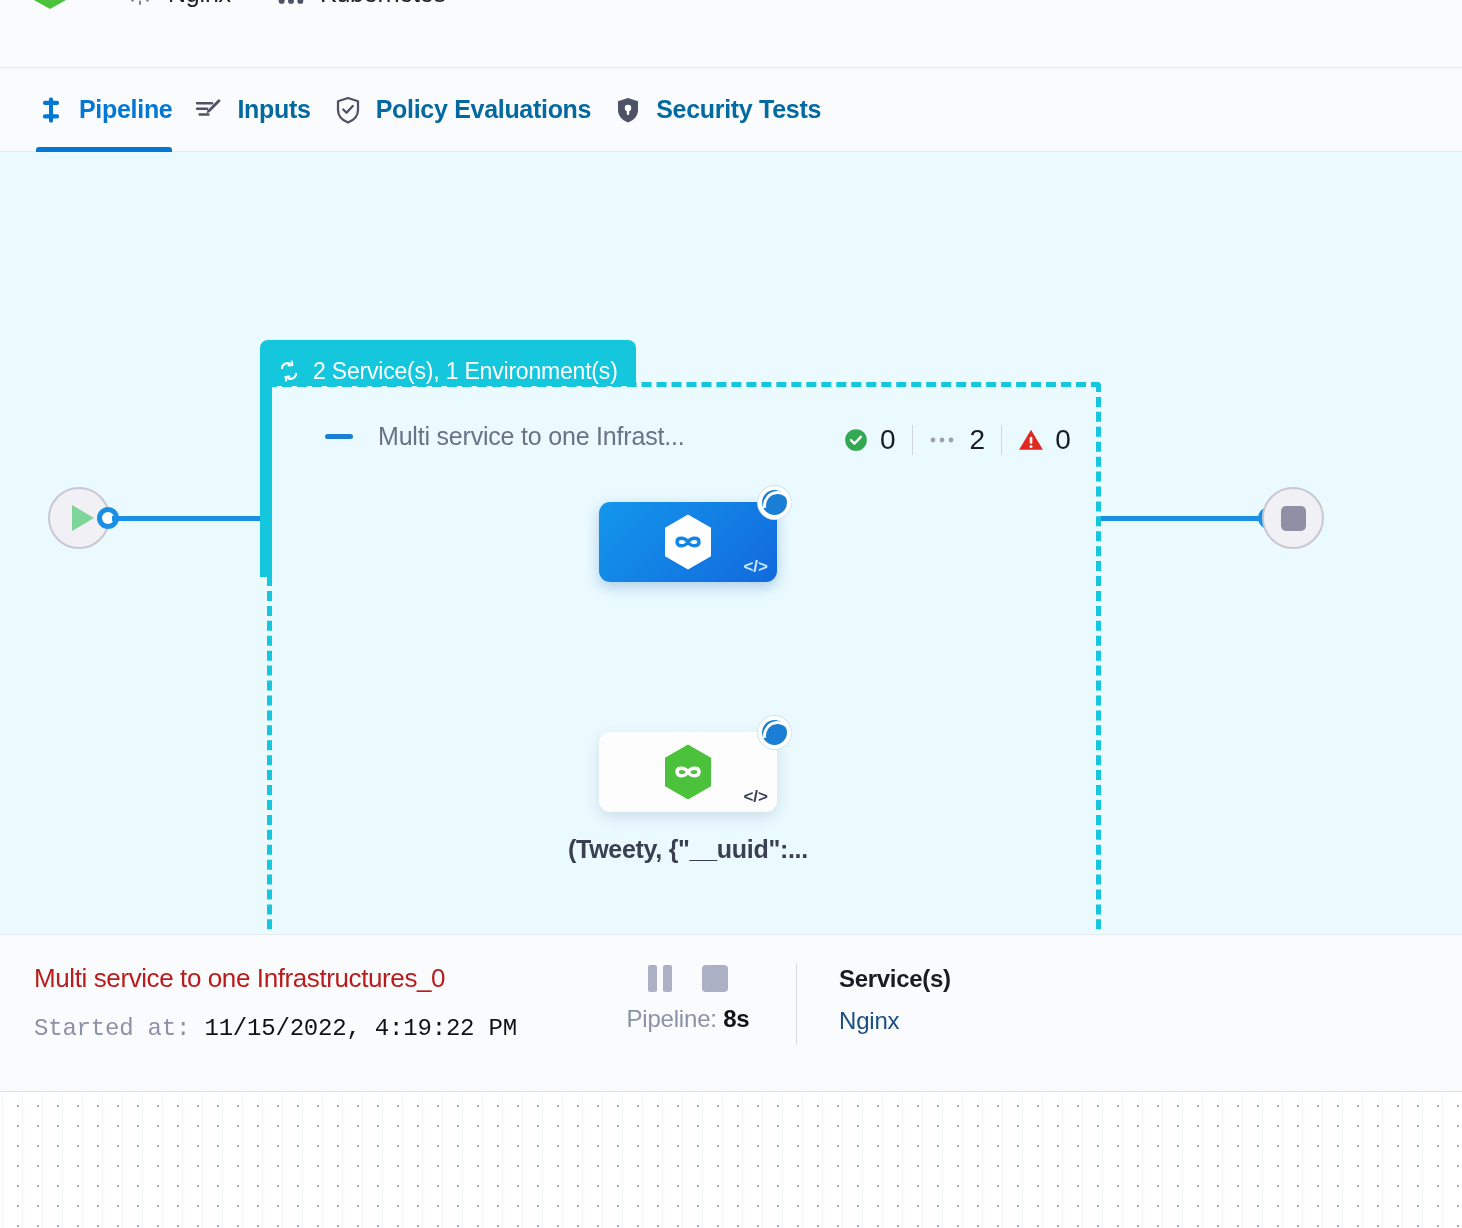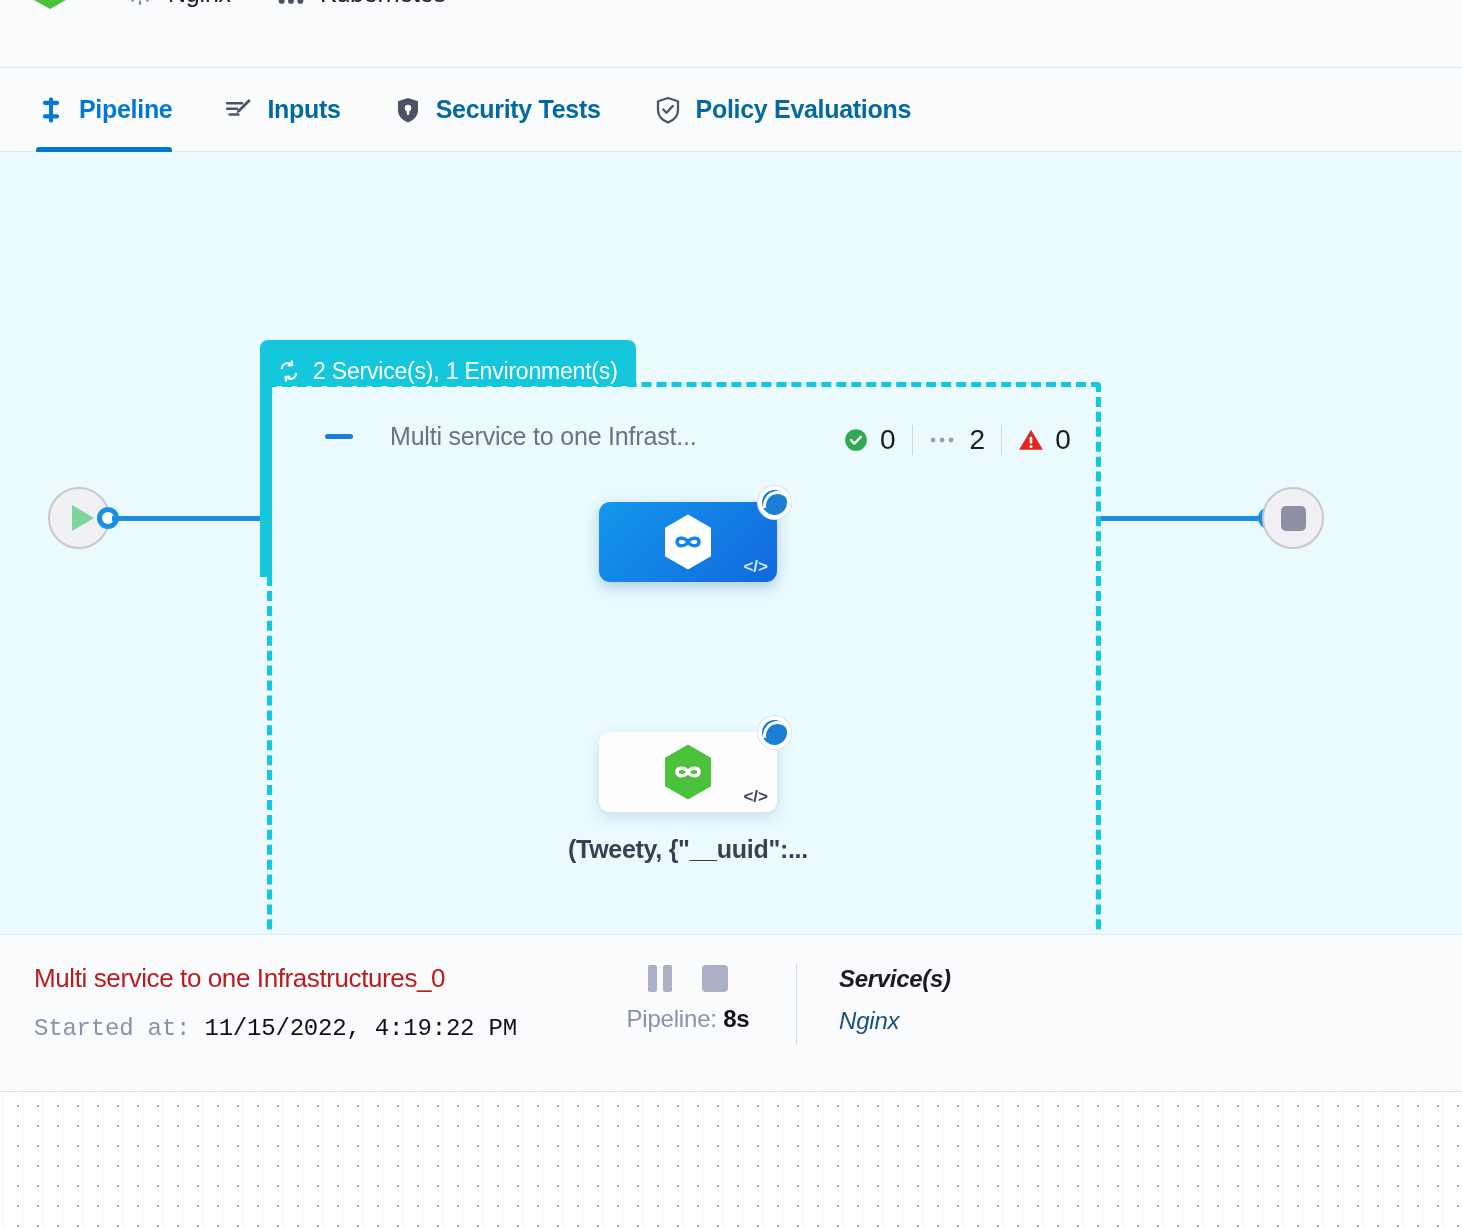--- a/index.html
+++ b/index.html
@@ -25,21 +25,21 @@
   }
   .hex-logo { width: 36px; height: 40px; display: block; }
   .gear-ico { width: 30px; height: 30px; display: block; }
   .k8s-ico  { width: 32px; height: 30px; display: block; }
 
   
   .tabbar {
     position: absolute; left: 0; top: 68px; width: 1462px; height: 84px;
     background: #fafbfd;
     border-bottom: 1px solid #e4e8ef;
-    display: flex; align-items: center; padding-left: 36px; gap: 52px;
+    display: flex; align-items: center; padding-left: 36px; gap: 22px;
   }
   .tab {
     display: flex; align-items: center; gap: 13px; height: 84px;
     position: relative; cursor: pointer;
   }
   .tab-label { font-size: 25px; font-weight: bold; color: #0369a1; letter-spacing: -0.3px; white-space: nowrap; }
   .tab.active .tab-label { color: #0278d4; }
   .tab.active::after {
     content: ""; position: absolute; left: 0; right: 0; bottom: 0;
     height: 5px; background: #0278d4; border-radius: 3px 3px 0 0;
@@ -86,21 +86,21 @@
   }
   .group-box {
     position: absolute; left: 267px; top: 230px;
     width: 834px; height: 622px;
     border: 5px dashed #14c7dd; border-radius: 4px;
     background: transparent; z-index: 2;
   }
 
   .group-head {
     position: absolute; left: 325px; top: 270px;
-    display: flex; align-items: center; gap: 37px; z-index: 5;
+    display: flex; align-items: center; gap: 25px; z-index: 5;
   }
   .minus-ico { width: 28px; height: 5px; background: #1a7fd4; border-radius: 3px; }
   .group-title { font-size: 25px; color: #6b7187; letter-spacing: -0.2px; white-space: nowrap; }
 
   .stat-row {
     position: absolute; left: 843px; top: 272px;
     display: flex; align-items: center; gap: 0px; z-index: 5;
   }
   .stat { display: flex; align-items: center; gap: 11px; padding: 0 16px; }
   .stat:first-child { padding-left: 0; }
@@ -165,21 +165,21 @@
   .det-dur { padding-top: 30px; width: 216px; text-align: center; }
   .dur-btns { display: flex; gap: 30px; justify-content: center; }
   .pause-btn { display: flex; gap: 6px; cursor: pointer; }
   .pause-btn i { display: block; width: 9px; height: 27px; background: #acb0c4; border-radius: 2px; }
   .stop-btn { width: 26px; height: 27px; background: #acb0c4; border-radius: 4px; cursor: pointer; }
   .dur-text { margin-top: 13px; font-size: 24px; color: #8b91a6; letter-spacing: -0.2px; }
   .dur-text b { color: #111118; font-weight: bold; margin-top: 32px; }
 
   .vsep { width: 1px; height: 82px; background: #d6dae4; margin-top: 28px; }
 
-  .det-col { padding: 30px 0 0 42px; font-style: italic; }
+  .det-col { padding: 30px 0 0 42px; }
   .det-col-head { font-size: 24px; font-weight: bold; color: #1b1b24; letter-spacing: -0.3px; }
   .det-col-val { margin-top: 14px; font-size: 24px; color: #1b4f82; letter-spacing: -0.2px; cursor: pointer; }
 
   
   .dotgrid {
     position: absolute; left: 0; top: 1092px; width: 1462px; height: 136px;
     background-color: #ffffff;
     background-image:
       radial-gradient(#a9aebe 1.4px, transparent 1.5px),
       linear-gradient(to right, #f2f5fb 1px, transparent 1px);
@@ -245,33 +245,33 @@
         <g stroke="#4d5266" stroke-width="2" stroke-linecap="round" fill="none">
           <path d="M2.5 6.5h12M2.5 11h8M4.5 15.5h7"></path>
         </g>
         <path d="M19.8 3.2l1.6 1.6-9 9-2.4.8.8-2.4z" fill="#4d5266"></path>
       </svg>
       <span class="tab-label">Inputs</span>
     </div>
 
     <div class="tab">
       <svg class="tab-ico" viewBox="0 0 24 24">
+        <path d="M12 2.4l8 2.6v7c0 5-3.5 8.2-8 10-4.5-1.8-8-5-8-10v-7z" fill="none" stroke="#4d5266" stroke-width="1.8" stroke-linejoin="round"></path>
+        <path d="M8.2 11.6l2.6 2.6 5-5.4" fill="none" stroke="#4d5266" stroke-width="1.9" stroke-linecap="round" stroke-linejoin="round"></path>
+      </svg>
+      <span class="tab-label">Policy Evaluations</span>
+    </div>
+
+    <div class="tab">
+      <svg class="tab-ico" viewBox="0 0 24 24">
         <path d="M12 2.4l8 2.6v7c0 5-3.5 8.2-8 10-4.5-1.8-8-5-8-10v-7z" fill="#4d5266"></path>
         <circle cx="12" cy="10.4" r="2.6" fill="#ffffff"></circle>
         <rect x="11" y="11.4" width="2" height="4.6" rx="1" fill="#ffffff"></rect>
       </svg>
       <span class="tab-label">Security Tests</span>
-    </div>
-
-    <div class="tab">
-      <svg class="tab-ico" viewBox="0 0 24 24">
-        <path d="M12 2.4l8 2.6v7c0 5-3.5 8.2-8 10-4.5-1.8-8-5-8-10v-7z" fill="none" stroke="#4d5266" stroke-width="1.8" stroke-linejoin="round"></path>
-        <path d="M8.2 11.6l2.6 2.6 5-5.4" fill="none" stroke="#4d5266" stroke-width="1.9" stroke-linecap="round" stroke-linejoin="round"></path>
-      </svg>
-      <span class="tab-label">Policy Evaluations</span>
     </div>
   </div>
 
   <div class="canvas">
 
     <div class="endcap" style="left:48px; top:335px;">
       <div class="play-tri"></div>
     </div>
     <div class="dot-joint" style="left:97px; top:355px;"></div>
     <div class="wire" style="left:112px; top:364px; width:160px;"></div>

